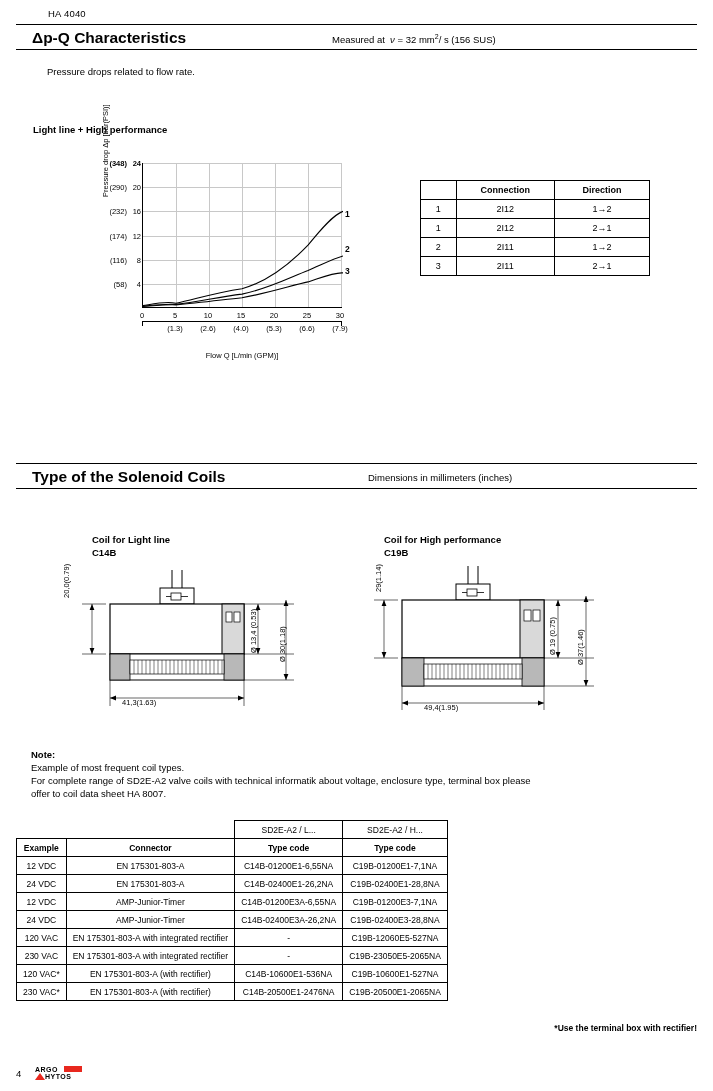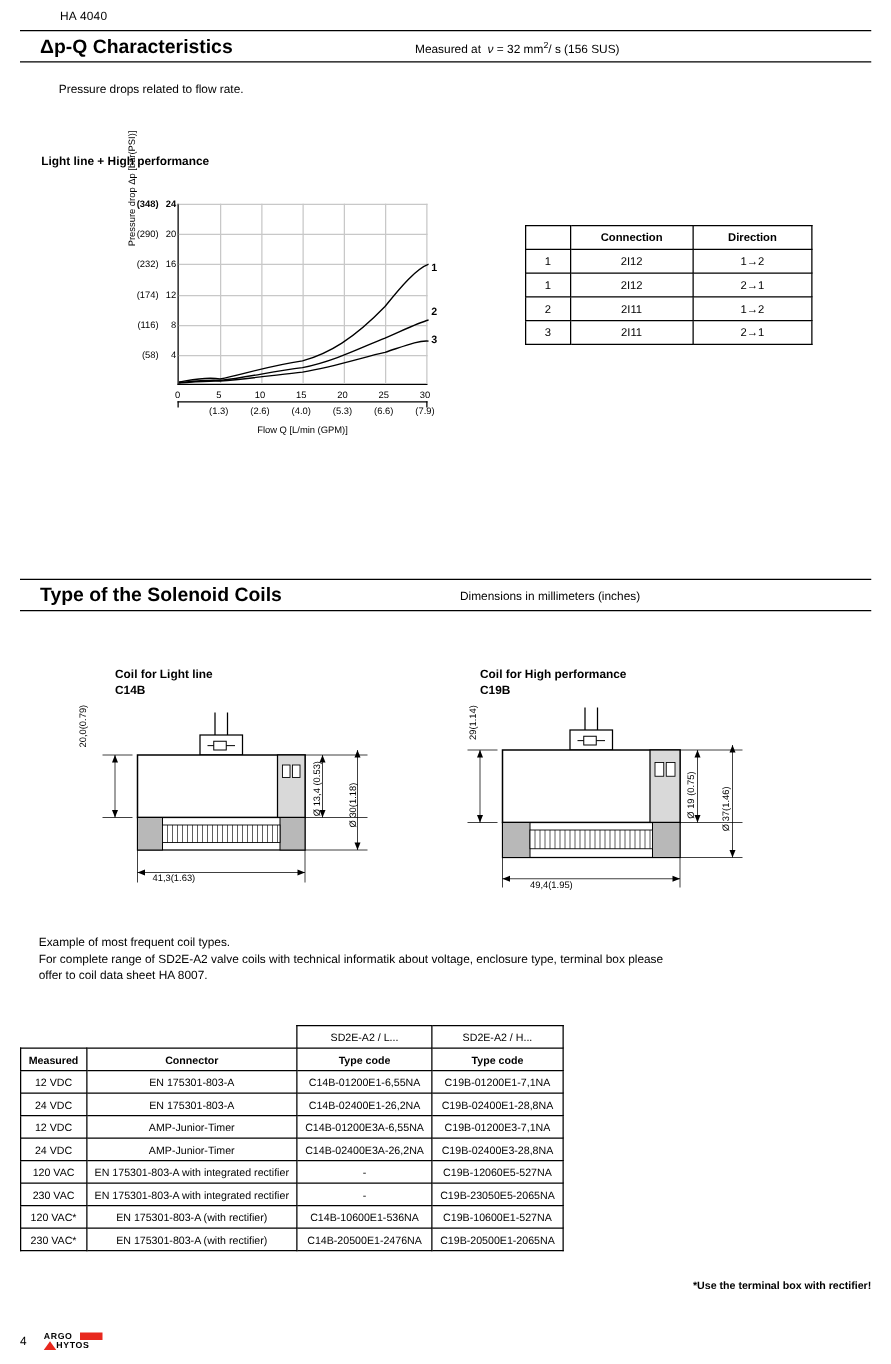--- a/index.html
+++ b/index.html
@@ -67,21 +67,21 @@
   .ytick .bar { display:inline-block; width:12px; text-align:right; }
   .xtick {
     position:absolute; top:148px; font-size:7.5px;
     transform:translateX(-50%); white-space:nowrap;
   }
   .xtick2 {
     position:absolute; top:161px; font-size:7.5px;
     transform:translateX(-50%); white-space:nowrap;
   }
   .axis-caption {
-    position:absolute; top:176px; left:46px; width:200px;
+    position:absolute; top:188px; left:46px; width:200px;
     text-align:center; font-size:7.5px;
   }
   .curve-label { position:absolute; font-size:8.5px; font-weight:bold; }
   .gpm-bracket {
     position:absolute; left:46px; top:158px; width:200px; height:5px;
     border-left:1px solid #000; border-right:1px solid #000; border-top:1px solid #000;
     box-sizing:border-box;
   }
 
   
@@ -400,35 +400,36 @@
     <path d="M226,36 l-2.4,6 l4.8,0 z" fill="#000"></path>
     <path d="M226,126 l-2.4,-6 l4.8,0 z" fill="#000"></path>
   </svg>
 
   <div class="plain" style="left:374px; top:592px; font-size:7.5px; transform:rotate(-90deg); transform-origin:left top; white-space:nowrap;">29(1.14)</div>
   <div class="plain" style="left:548px; top:655px; font-size:7.5px; transform:rotate(-90deg); transform-origin:left top; white-space:nowrap;">Ø 19 (0.75)</div>
   <div class="plain" style="left:576px; top:665px; font-size:7.5px; transform:rotate(-90deg); transform-origin:left top; white-space:nowrap;">Ø 37(1.46)</div>
   <div class="plain" style="left:424px; top:703px; font-size:7.5px;">49,4(1.95)</div>
 
   <div class="note-block">
+    <div class="bold">Note:</div>
     <div>Example of most frequent coil types.</div>
     <div>For complete range of SD2E-A2 valve coils with technical informatik about voltage, enclosure type, terminal box please</div>
     <div>offer to coil data sheet HA 8007.</div>
   </div>
 
   <table class="grid" id="solenoid-table">
     <tbody>
     <tr>
       <td style="border:none;"></td>
       <td style="border:none;"></td>
       <td class="ctr bold">SD2E-A2 / L...</td>
       <td class="ctr bold">SD2E-A2 / H...</td>
     </tr>
     <tr>
-      <th rowspan="1">Measured</th>
+      <th rowspan="1">Example</th>
       <th>Connector</th>
       <th>Type code</th>
       <th>Type code</th>
     </tr>
 
     <tr>
       <td class="ctr">12 VDC</td>
       <td class="ctr">EN 175301-803-A</td>
       <td class="ctr">C14B-01200E1-6,55NA</td>
       <td class="ctr">C19B-01200E1-7,1NA</td>

